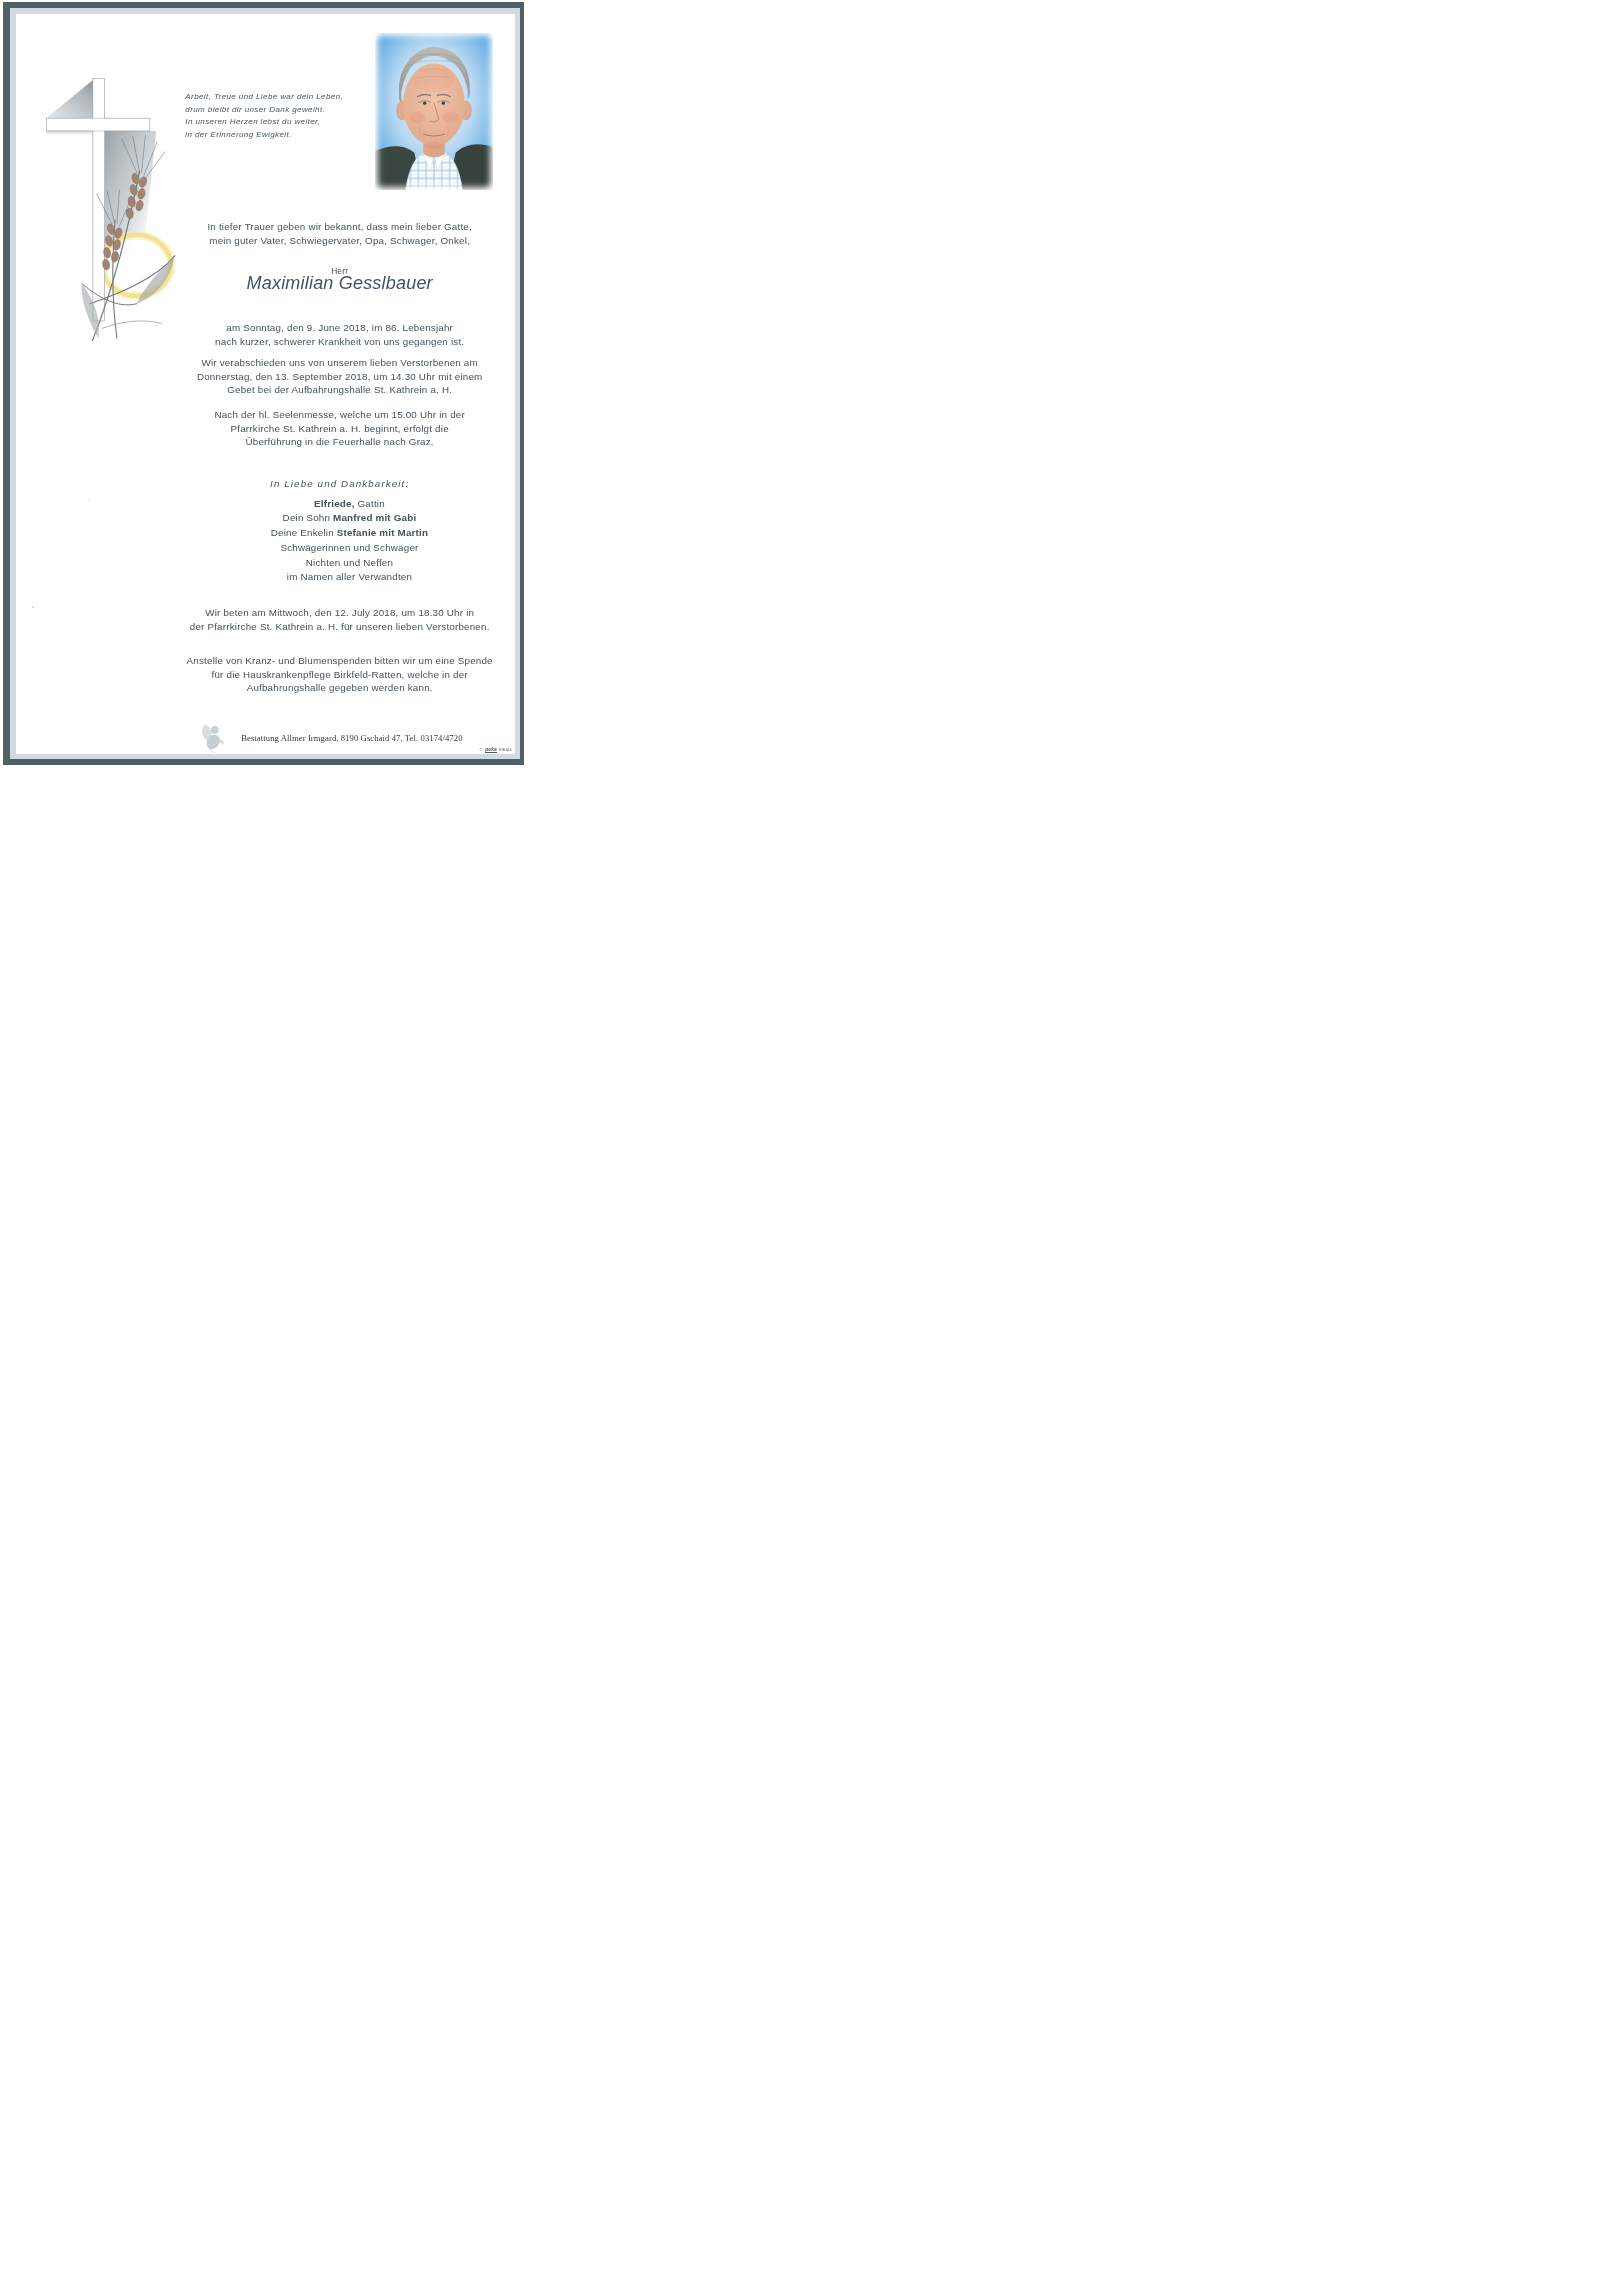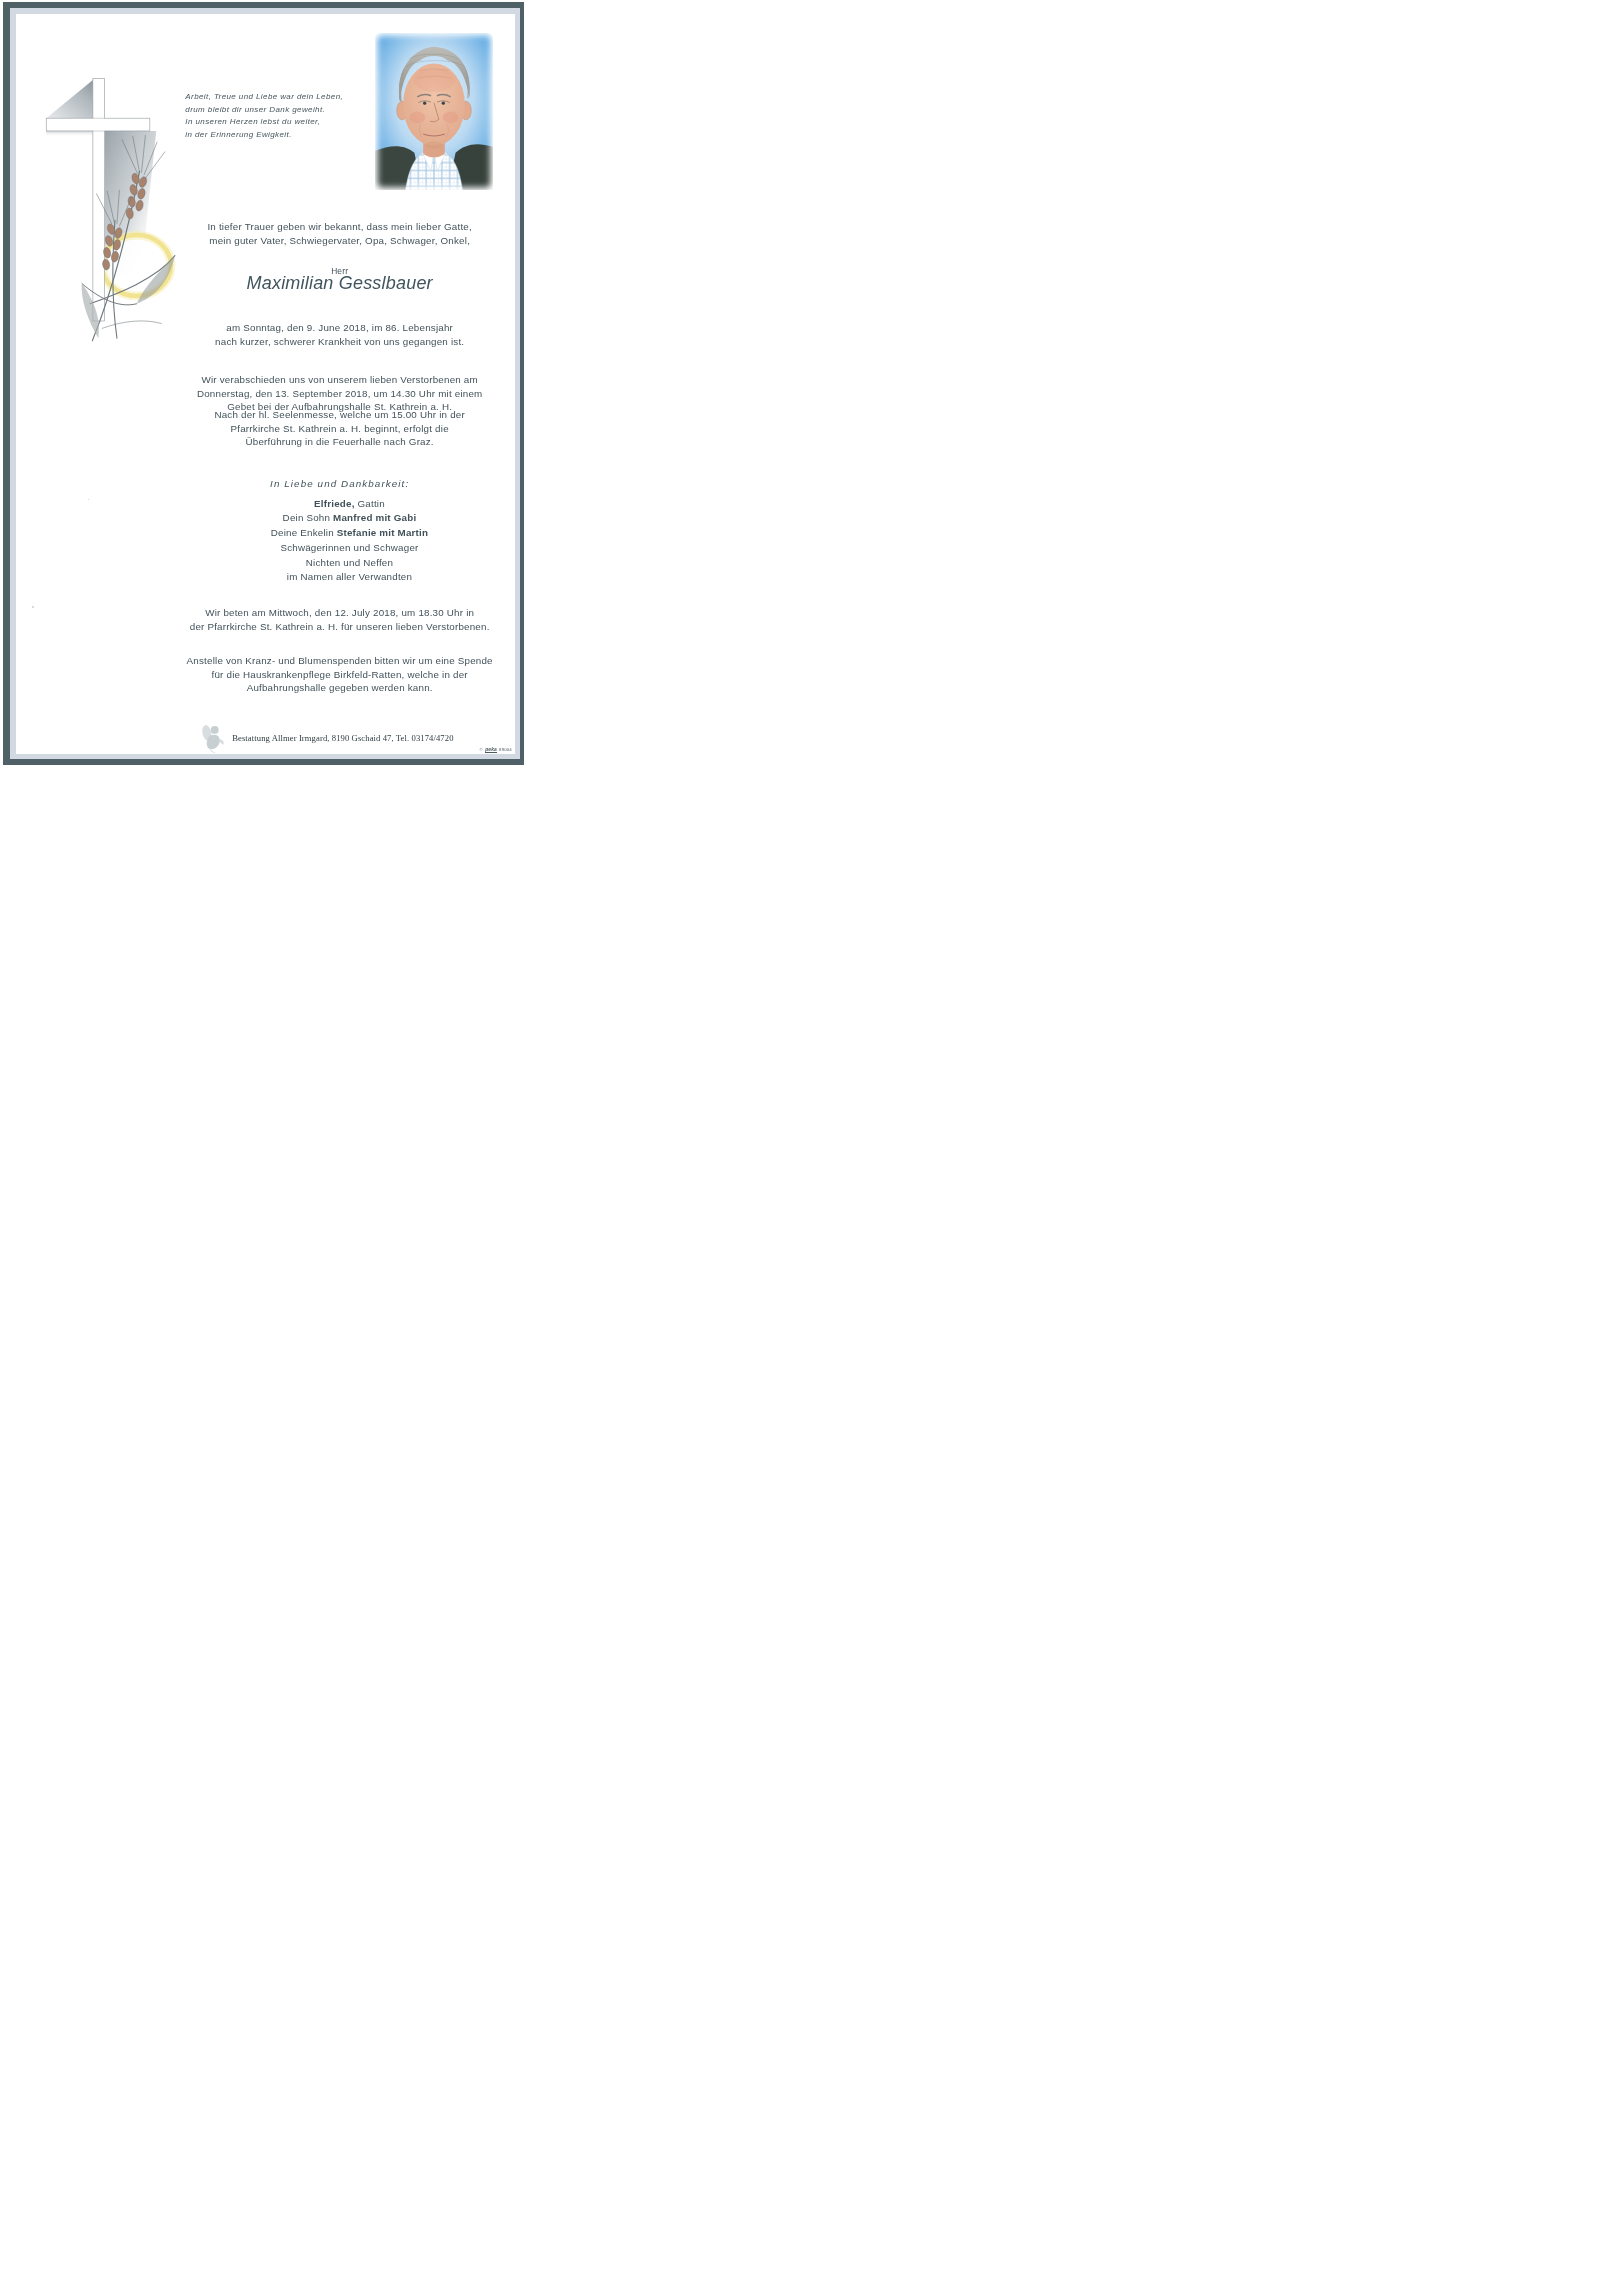--- a/index.html
+++ b/index.html
@@ -25,21 +25,21 @@
   .inliebe{position:absolute;left:0;right:0;top:464px;text-align:center;color:#42525a;
            font-style:italic;font-size:9.8px;letter-spacing:1.1px;}
   .mourners{position:absolute;left:9.8px;right:-9.8px;top:483px;text-align:center;
             color:#42525a;font-size:9.8px;letter-spacing:0.2px;}
   .mourners .mline{height:14.7px;line-height:14.7px;white-space:nowrap;}
   .b{font-weight:bold;}
 
   
   .footer{position:absolute;left:183px;top:709px;display:flex;align-items:center;}
   .footer-text{font-family:"Liberation Serif", serif;color:#2e3b41;font-size:8.6px;
-               letter-spacing:0.1px;white-space:nowrap;margin-left:6px;}
+               letter-spacing:0.1px;white-space:nowrap;margin-left:15px;}
   .print-credit{position:absolute;right:2.9px;top:733px;color:#4c5a61;font-size:4.4px;
                 font-family:"Liberation Sans", sans-serif;letter-spacing:0.1px;}
   .print-credit .brand{font-style:italic;font-weight:bold;border-bottom:0.5px solid #4c5a61;
                        font-size:4.9px;margin:0 1px;}
 
   
   .cross-art{position:absolute;left:27px;top:59px;width:197px;height:275px;}
   .photo{position:absolute;left:359px;top:19px;width:118px;height:157px;}
   .angel{width:27.5px;height:30.5px;opacity:.85;}
 
@@ -225,21 +225,21 @@
       </div>
 
       <div class="salutation">Herr</div>
       <div class="deceased">Maximilian Gesslbauer</div>
 
       <div class="par" style="top:307px;">
         <div class="line">am Sonntag, den 9. June 2018, im 86. Lebensjahr</div>
         <div class="line">nach kurzer, schwerer Krankheit von uns gegangen ist.</div>
       </div>
 
-      <div class="par" style="top:342px;margin-top:17px;">
+      <div class="par" style="top:342px;">
         <div class="line">Wir verabschieden uns von unserem lieben Verstorbenen am</div>
         <div class="line">Donnerstag, den 13. September 2018, um 14.30 Uhr mit einem</div>
         <div class="line">Gebet bei der Aufbahrungshalle St. Kathrein a. H.</div>
       </div>
 
       <div class="par" style="top:394px;">
         <div class="line">Nach der hl. Seelenmesse, welche um 15.00 Uhr in der</div>
         <div class="line">Pfarrkirche St. Kathrein a. H. beginnt, erfolgt die</div>
         <div class="line">Überführung in die Feuerhalle nach Graz.</div>
       </div>

